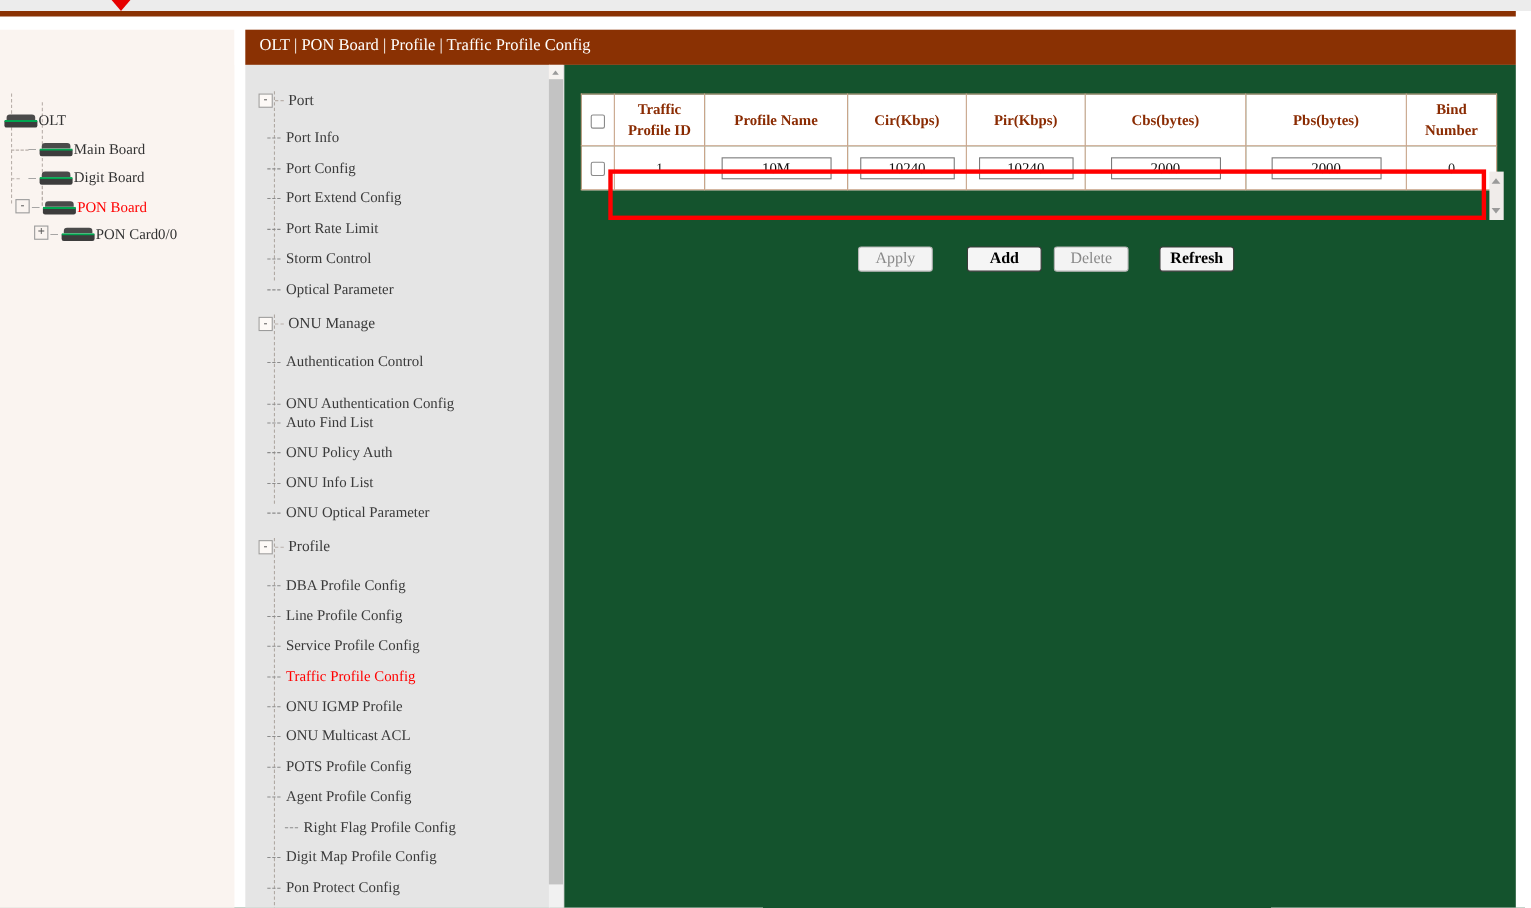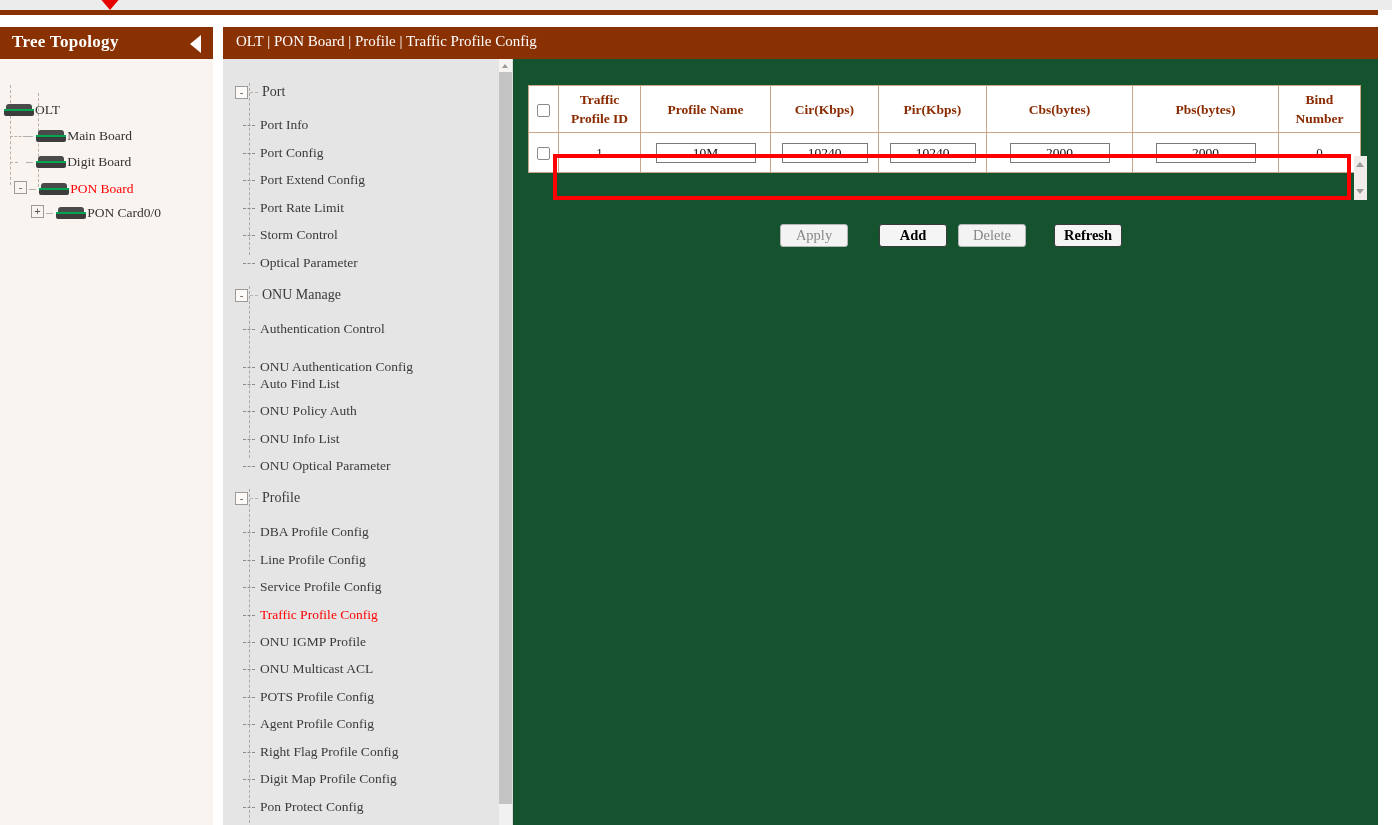--- a/index.html
+++ b/index.html
@@ -338,24 +338,20 @@
 </head>
 <body>
 
 <div id="top-strip">
   <div id="top-arrow"></div>
 </div>
 <div id="top-brown-bar"></div>
 
 <div id="tree-panel">
 
-  <div id="tree-header">
-    <div id="tree-header-title">Tree Topology</div>
-    <div id="tree-collapse-arrow"></div>
-  </div>
 
   <div id="tree-body">
 
     <div class="vline" style="left:10px; top:26px; height:100px;"></div>
     <div class="vline" style="left:38px; top:34px; height:94px;"></div>
     <div class="hline" style="left:10px; top:50px; width:16px;"></div>
     <div class="hline" style="left:10px; top:77px; width:16px;"></div>
     <div class="hline" style="left:10px; top:103px; width:8px;"></div>
     <div class="vline" style="left:38px; top:110px; height:18px;"></div>
 
@@ -462,21 +458,21 @@
     </div>
     <div class="mitem" style="left:20px; top:602px;">
       <span class="leafdash"></span><span>ONU Multicast ACL</span>
     </div>
     <div class="mitem" style="left:20px; top:630px;">
       <span class="leafdash"></span><span>POTS Profile Config</span>
     </div>
     <div class="mitem" style="left:20px; top:657px;">
       <span class="leafdash"></span><span>Agent Profile Config</span>
     </div>
-    <div class="mitem" style="left:20px; top:685px;">
+    <div class="mitem" style="left:36px; top:685px;">
       <span class="leafdash"></span><span>Right Flag Profile Config</span>
     </div>
     <div class="mitem" style="left:20px; top:712px;">
       <span class="leafdash"></span><span>Digit Map Profile Config</span>
     </div>
     <div class="mitem" style="left:20px; top:740px;">
       <span class="leafdash"></span><span>Pon Protect Config</span>
     </div>
 
   </div>

